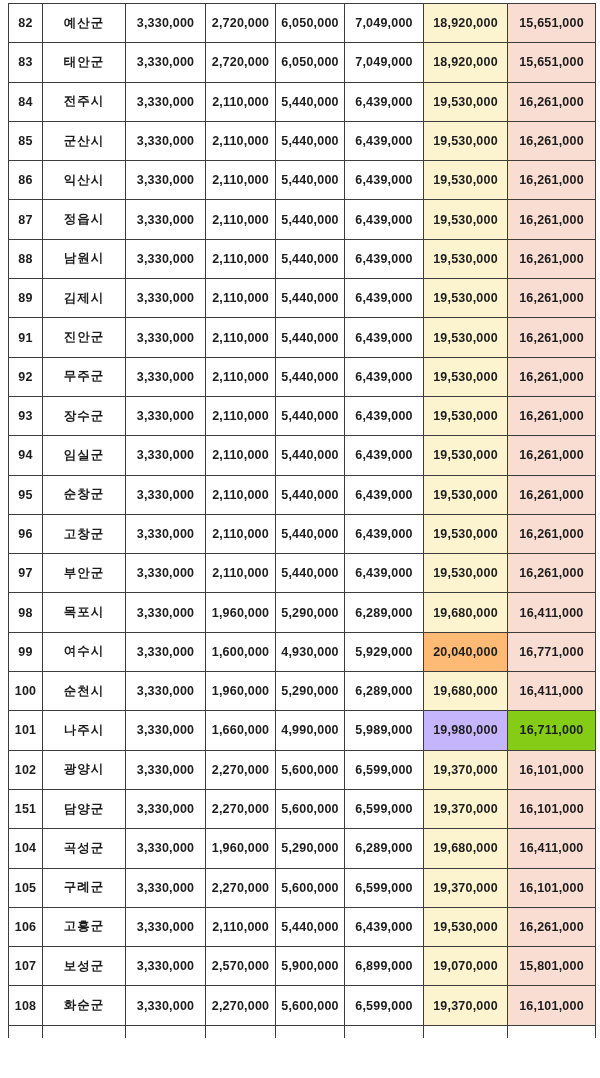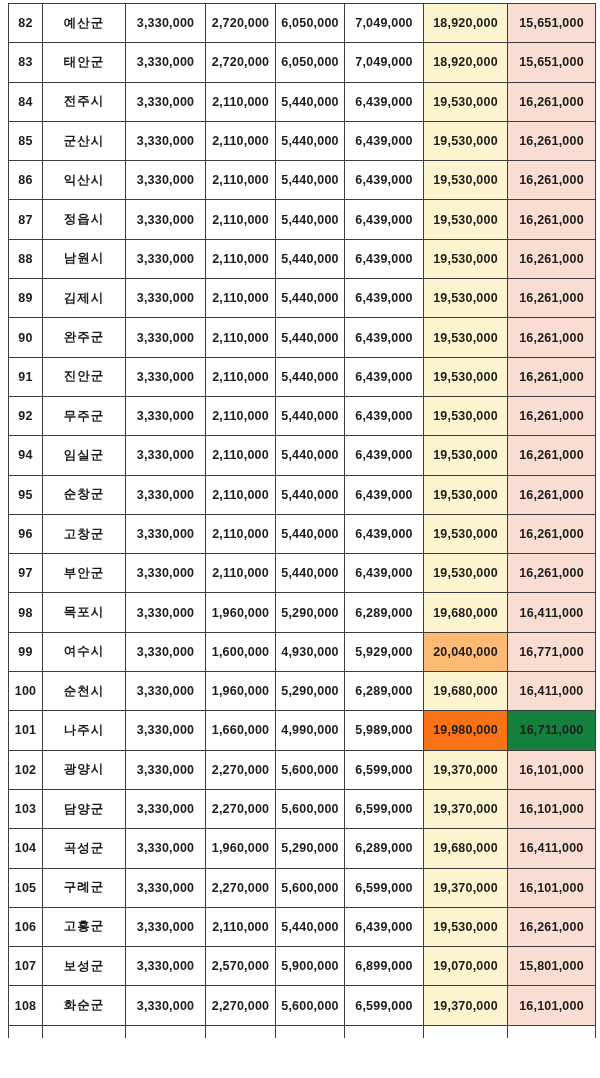--- a/index.html
+++ b/index.html
@@ -131,42 +131,42 @@
     <td class="c-no">89</td>
     <td class="c-name">김제시</td>
     <td class="c-val">3,330,000</td>
     <td class="c-val">2,110,000</td>
     <td class="c-val">5,440,000</td>
     <td class="c-val">6,439,000</td>
     <td class="c-val hl-yellow" style="background: rgb(252, 243, 207);">19,530,000</td>
     <td class="c-val hl-pink" style="background: rgb(249, 221, 210);">16,261,000</td>
   </tr>
         <tr class="data-row">
-    <td class="c-no">90</td>
-    <td class="c-name">완주군</td>
-    <td class="c-val">3,330,000</td>
-    <td class="c-val">2,110,000</td>
-    <td class="c-val">5,440,000</td>
-    <td class="c-val">6,439,000</td>
-    <td class="c-val hl-yellow" style="background: rgb(252, 243, 207);">19,530,000</td>
-    <td class="c-val hl-pink" style="background: rgb(249, 221, 210);">16,261,000</td>
-  </tr>
-        <tr class="data-row">
     <td class="c-no">91</td>
     <td class="c-name">진안군</td>
     <td class="c-val">3,330,000</td>
     <td class="c-val">2,110,000</td>
     <td class="c-val">5,440,000</td>
     <td class="c-val">6,439,000</td>
     <td class="c-val hl-yellow" style="background: rgb(252, 243, 207);">19,530,000</td>
     <td class="c-val hl-pink" style="background: rgb(249, 221, 210);">16,261,000</td>
   </tr>
         <tr class="data-row">
     <td class="c-no">92</td>
     <td class="c-name">무주군</td>
+    <td class="c-val">3,330,000</td>
+    <td class="c-val">2,110,000</td>
+    <td class="c-val">5,440,000</td>
+    <td class="c-val">6,439,000</td>
+    <td class="c-val hl-yellow" style="background: rgb(252, 243, 207);">19,530,000</td>
+    <td class="c-val hl-pink" style="background: rgb(249, 221, 210);">16,261,000</td>
+  </tr>
+        <tr class="data-row">
+    <td class="c-no">93</td>
+    <td class="c-name">장수군</td>
     <td class="c-val">3,330,000</td>
     <td class="c-val">2,110,000</td>
     <td class="c-val">5,440,000</td>
     <td class="c-val">6,439,000</td>
     <td class="c-val hl-yellow" style="background: rgb(252, 243, 207);">19,530,000</td>
     <td class="c-val hl-pink" style="background: rgb(249, 221, 210);">16,261,000</td>
   </tr>
         <tr class="data-row">
     <td class="c-no">94</td>
     <td class="c-name">임실군</td>
@@ -237,35 +237,35 @@
     <td class="c-val hl-yellow" style="background: rgb(252, 243, 207);">19,680,000</td>
     <td class="c-val hl-pink" style="background: rgb(249, 221, 210);">16,411,000</td>
   </tr>
         <tr class="data-row">
     <td class="c-no">101</td>
     <td class="c-name">나주시</td>
     <td class="c-val">3,330,000</td>
     <td class="c-val">1,660,000</td>
     <td class="c-val">4,990,000</td>
     <td class="c-val">5,989,000</td>
-    <td class="c-val hl-yellow" style="background: #f97316;">19,980,000</td>
-    <td class="c-val hl-pink" style="background: #15803d;">16,711,000</td>
+    <td class="c-val hl-yellow" style="background: #c4b5fd;">19,980,000</td>
+    <td class="c-val hl-pink" style="background: #84cc16;">16,711,000</td>
   </tr>
         <tr class="data-row">
     <td class="c-no">102</td>
     <td class="c-name">광양시</td>
     <td class="c-val">3,330,000</td>
     <td class="c-val">2,270,000</td>
     <td class="c-val">5,600,000</td>
     <td class="c-val">6,599,000</td>
     <td class="c-val hl-yellow" style="background: rgb(252, 243, 207);">19,370,000</td>
     <td class="c-val hl-pink" style="background: rgb(249, 221, 210);">16,101,000</td>
   </tr>
         <tr class="data-row">
-    <td class="c-no">103</td>
+    <td class="c-no">151</td>
     <td class="c-name">담양군</td>
     <td class="c-val">3,330,000</td>
     <td class="c-val">2,270,000</td>
     <td class="c-val">5,600,000</td>
     <td class="c-val">6,599,000</td>
     <td class="c-val hl-yellow" style="background: rgb(252, 243, 207);">19,370,000</td>
     <td class="c-val hl-pink" style="background: rgb(249, 221, 210);">16,101,000</td>
   </tr>
         <tr class="data-row">
     <td class="c-no">104</td>

